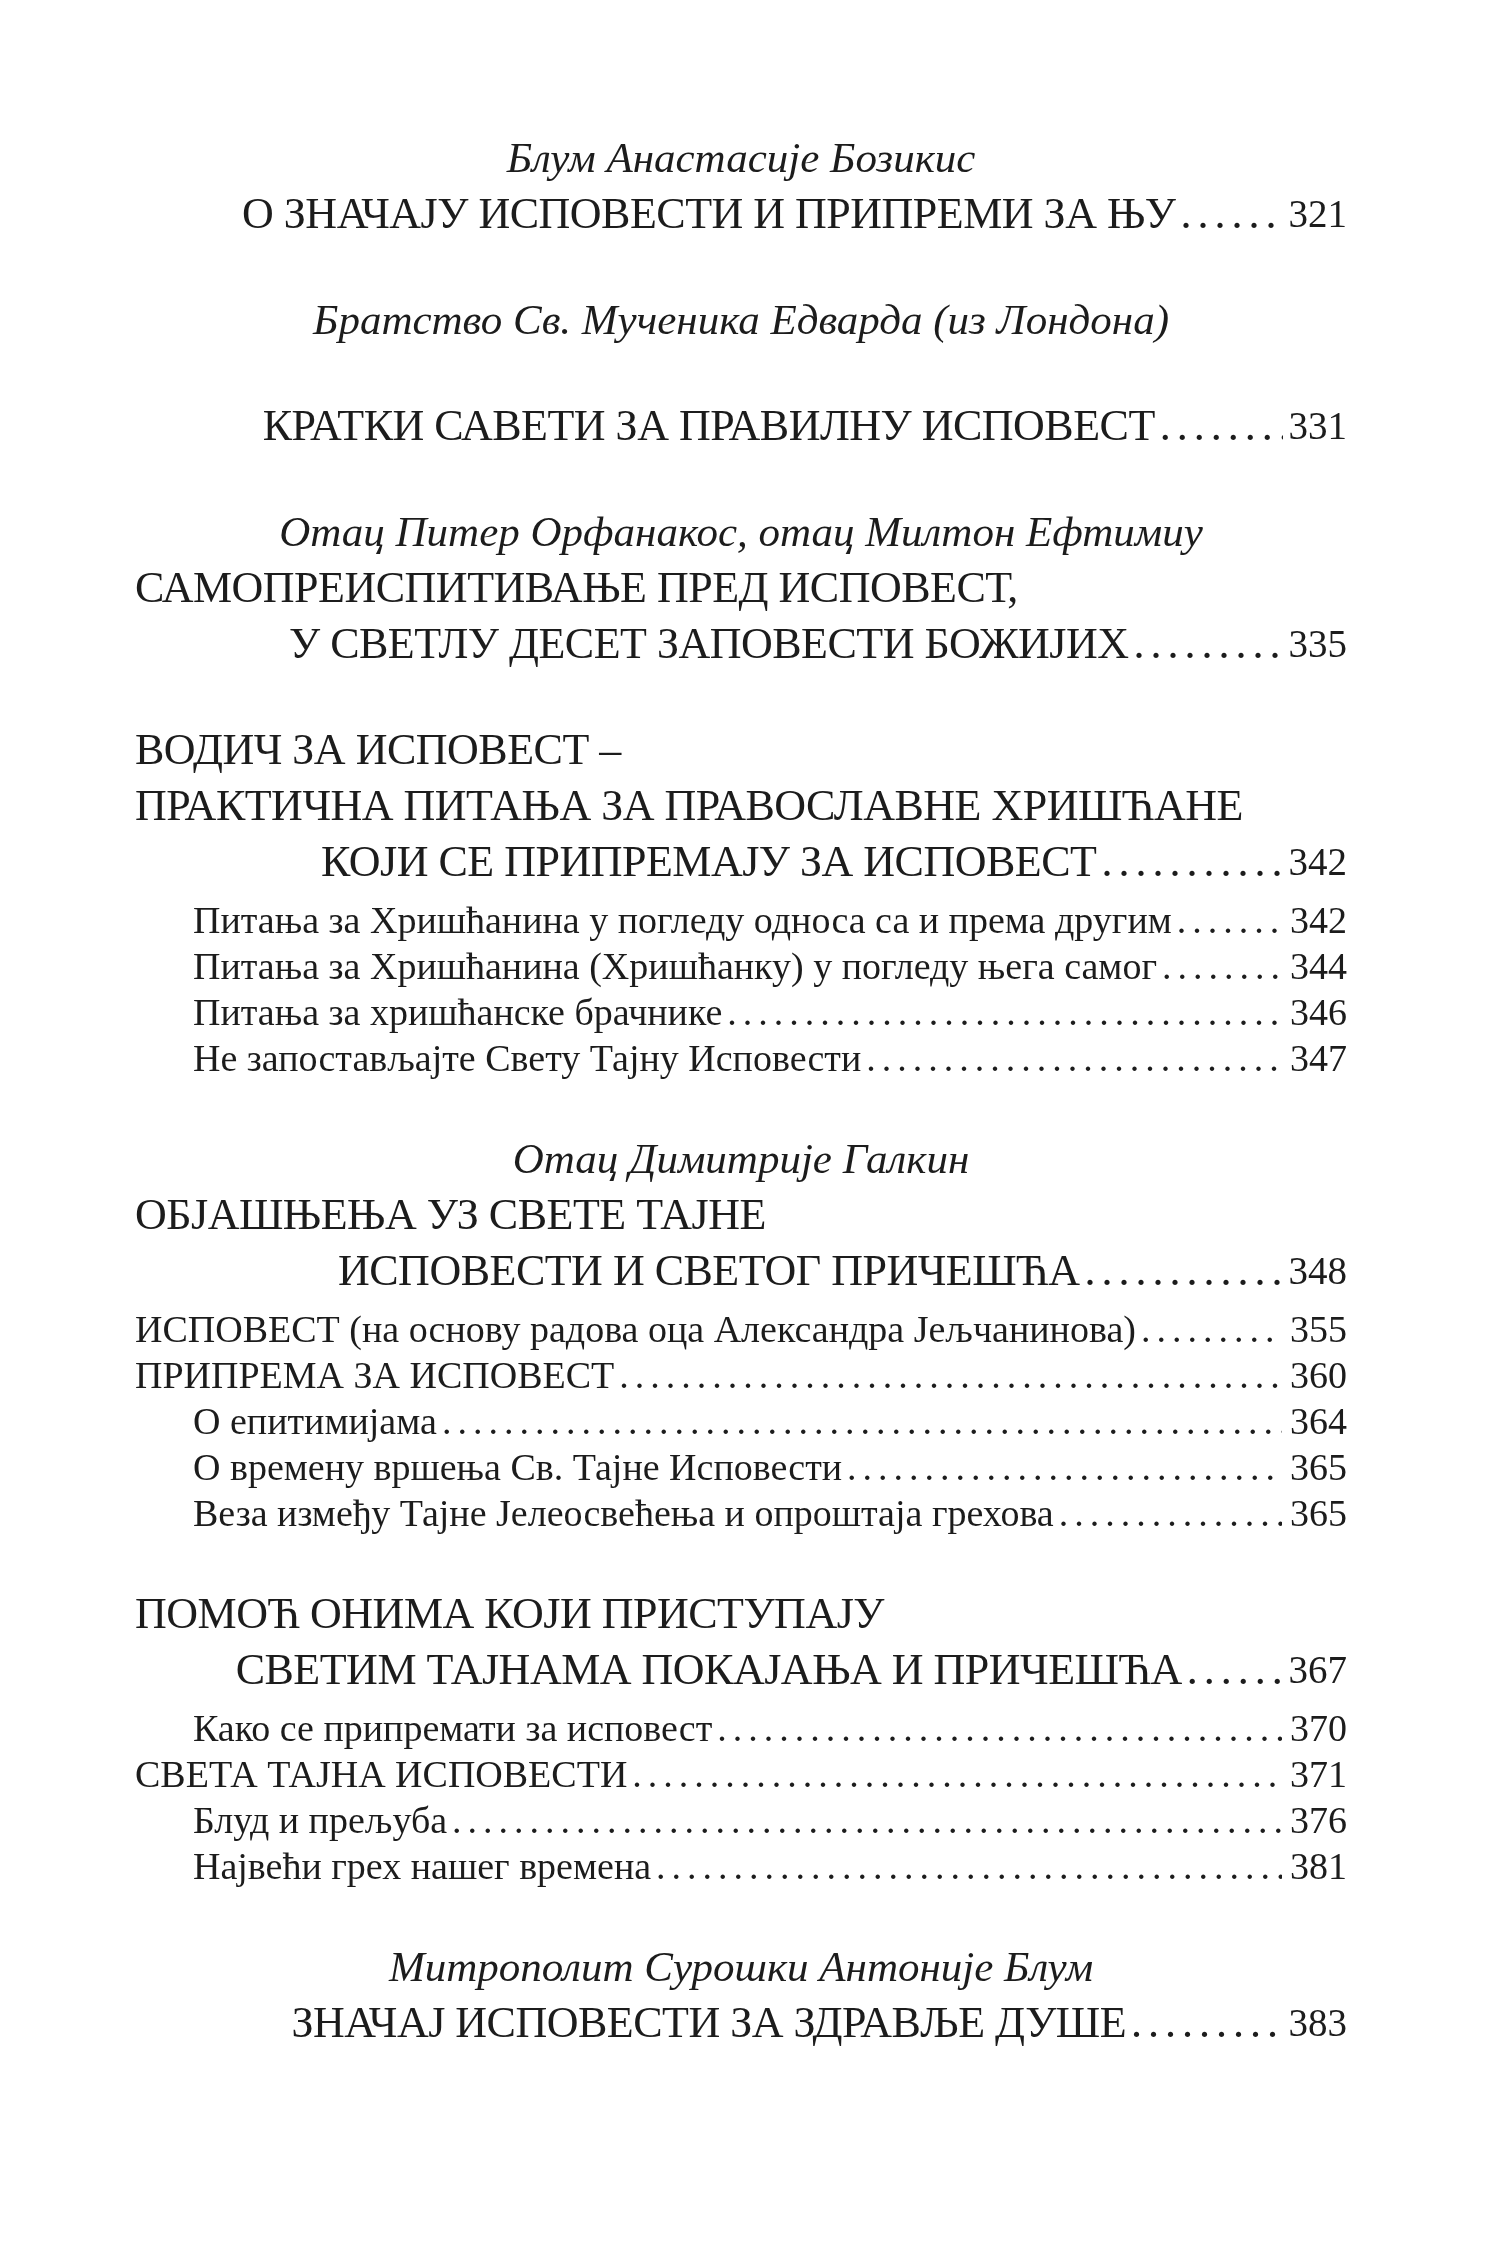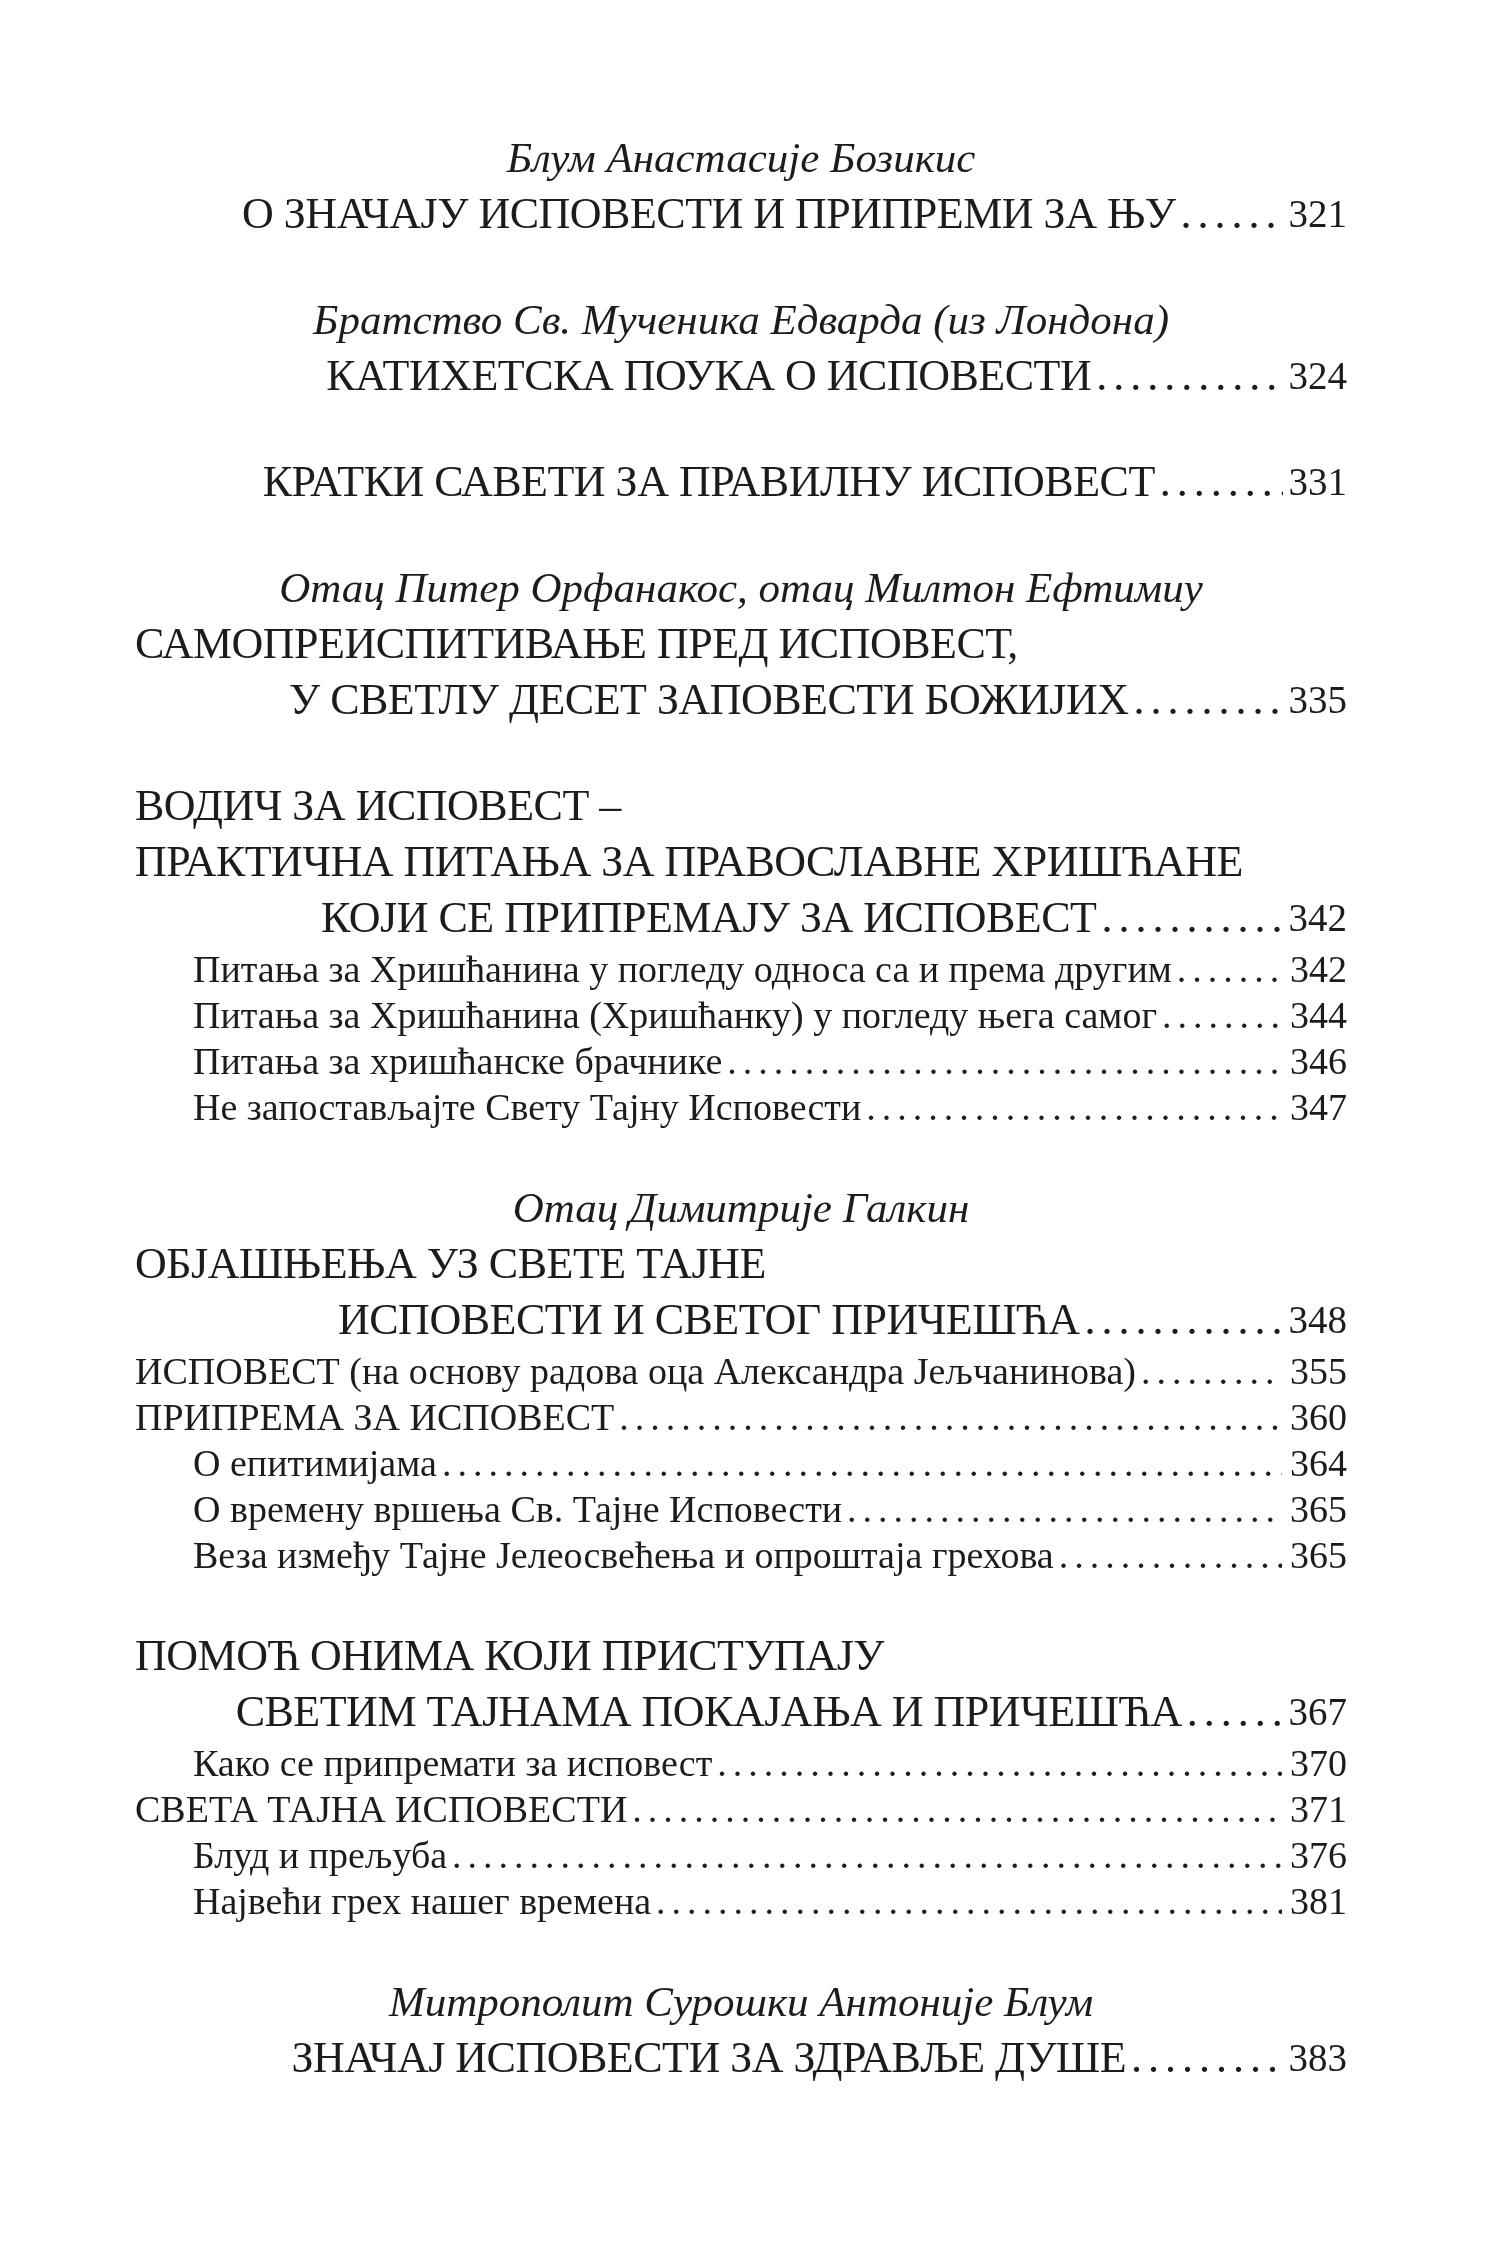--- a/index.html
+++ b/index.html
@@ -49,44 +49,38 @@
   .leader{
     flex:1 1 0;
     overflow:hidden;
     white-space:nowrap;
   }
   .leader::after{
     content:"..........................................................................................................................";
     letter-spacing:6px;
     padding-left:5px;
   }
-  .head + .row,.head-num + .row{margin-top:0;}
+  .head + .row,.head-num + .row{margin-top:7px;}
 </style>
 </head>
 <body>
 
 <div class="page">
   <div class="content">
       <div class="sec">
         <div class="line author">Блум Анастасије Бозикис</div>
         <div class="line head-num">
           <span class="sp"></span>
           <span class="t">О ЗНАЧАЈУ ИСПОВЕСТИ И ПРИПРЕМИ ЗА ЊУ</span>
           <span class="leader"></span>
           <span class="num">321</span>
         </div>
       </div>
       <div class="sec">
         <div class="line author">Братство Св. Мученика Едварда (из Лондона)</div>
-        <div class="line head-num">
-          <span class="sp"></span>
-          <span class="t">КАТИХЕТСКА ПОУКА О ИСПОВЕСТИ</span>
-          <span class="leader"></span>
-          <span class="num">324</span>
-        </div>
       </div>
       <div class="sec">
         <div class="line head-num">
           <span class="sp"></span>
           <span class="t">КРАТКИ САВЕТИ ЗА ПРАВИЛНУ ИСПОВЕСТ</span>
           <span class="leader"></span>
           <span class="num">331</span>
         </div>
       </div>
       <div class="sec">

